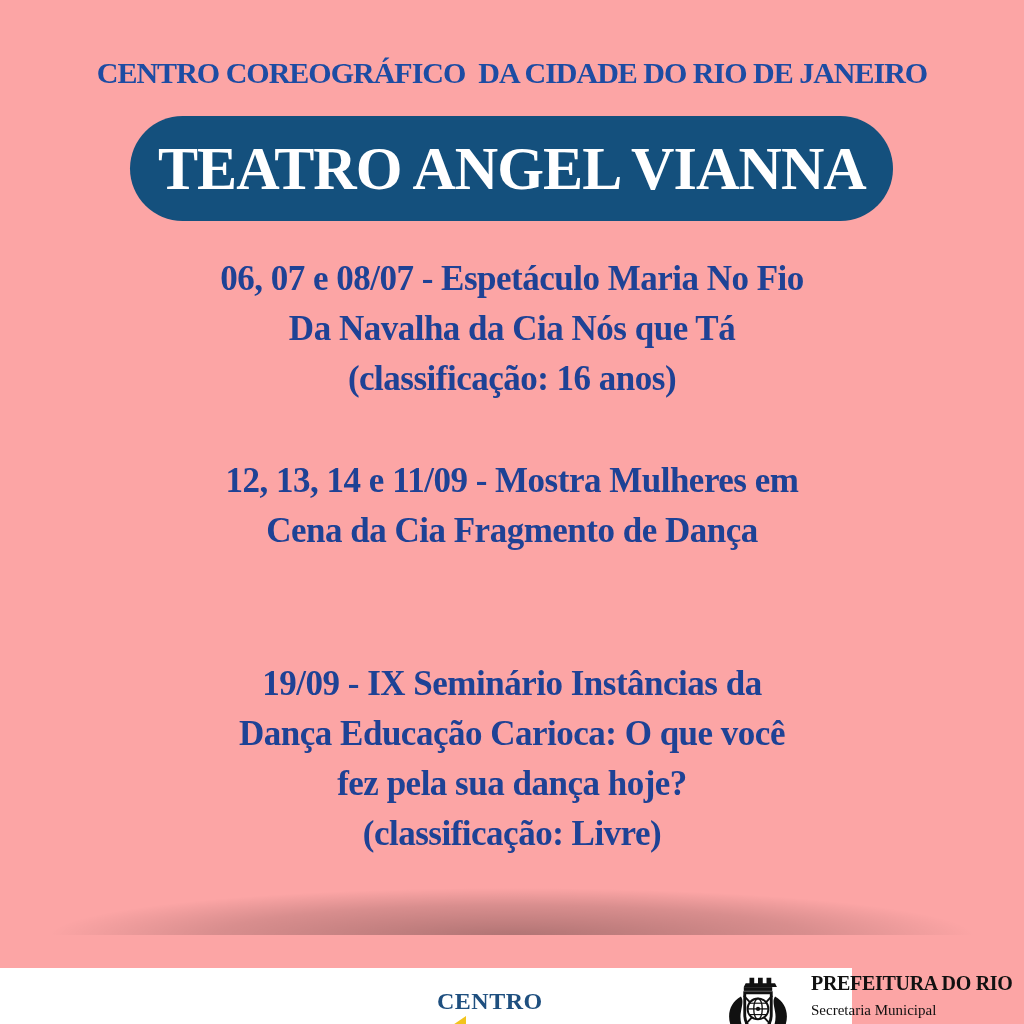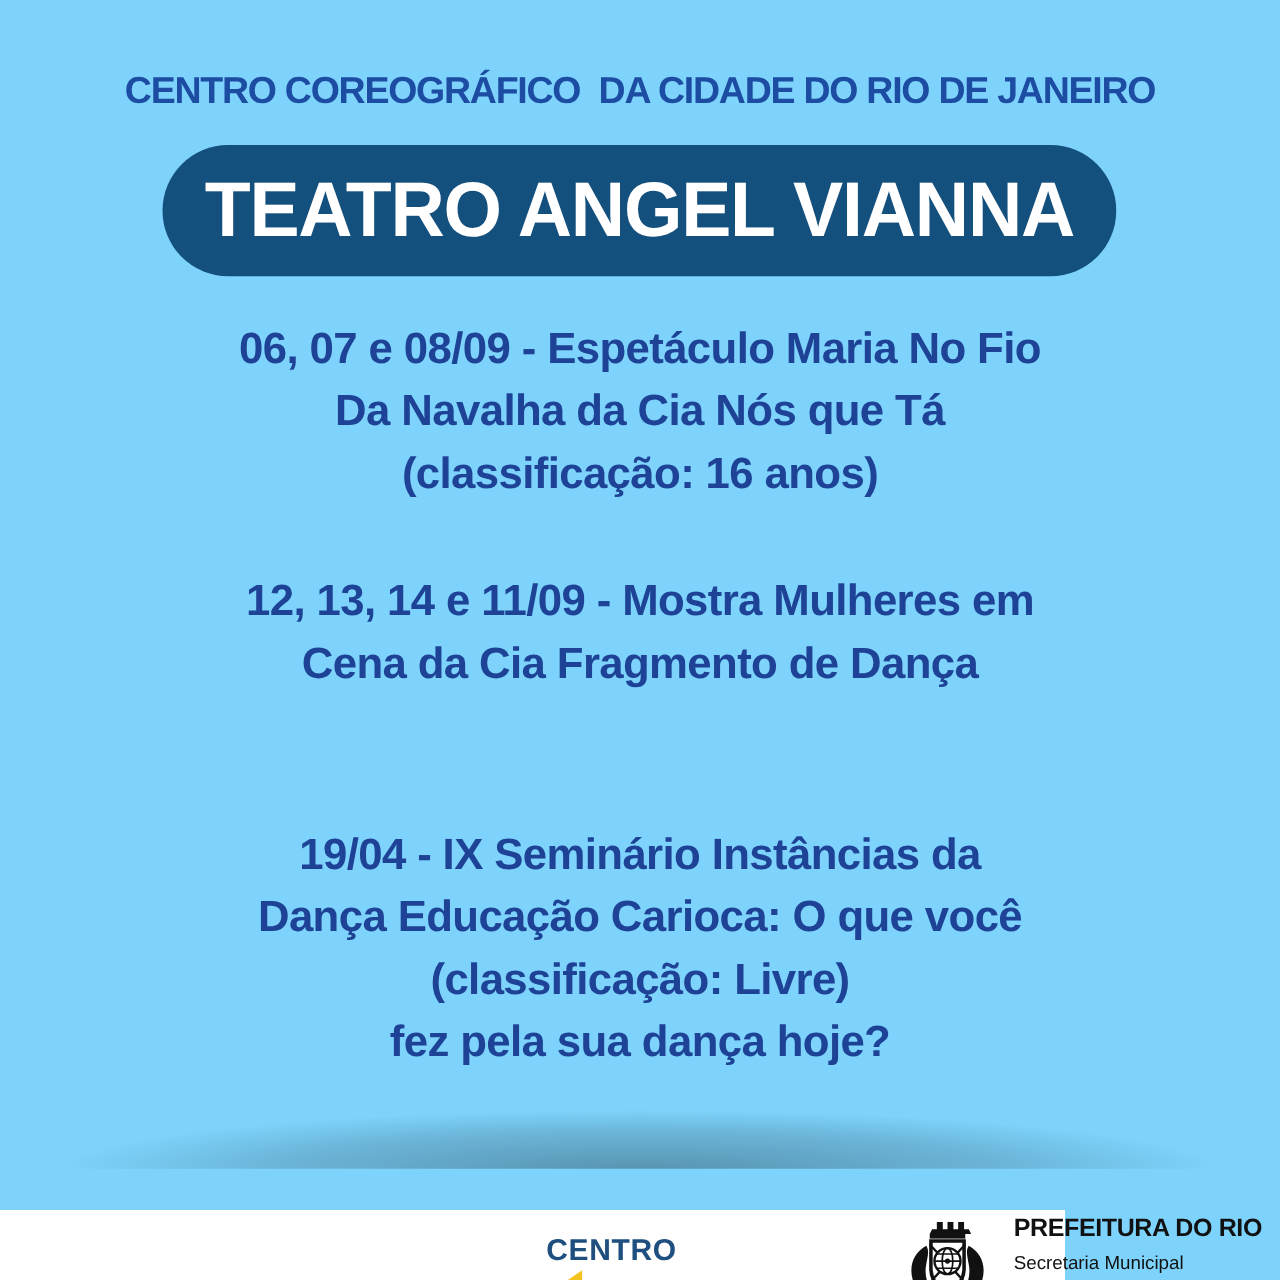--- a/index.html
+++ b/index.html
@@ -1,22 +1,22 @@
 <!DOCTYPE html>
 <html style="--kicker-blue: #1d4ca3; --body-blue: #1e4295; --pill-navy: #14507d; --pill-text: #ffffff; --logo-navy: #1e4f7f; --logo-yellow: #f2c41d; --footer-black: #111111;"><head>
 <meta charset="utf-8">
 <style>
   html,body{margin:0;padding:0;background:#e8e8e8;}
   .poster{
     position:relative;
     width:1024px;height:1024px;
     margin:0 auto;
-    background:#7dd3fc;
+    background:#fca5a5;
     overflow:hidden;
-    font-family:Liberation Sans, sans-serif;
+    font-family:Liberation Serif, serif;
   }
   
   .kicker{
     position:absolute;left:0;top:56px;width:1024px;
     text-align:center;
     font-size:30px;font-weight:700;letter-spacing:-1px;
     color:var(--kicker-blue);
     white-space:pre;
   }
   .title-pill{
@@ -85,35 +85,35 @@
 
 <div class="poster">
 
   <div class="kicker">CENTRO COREOGRÁFICO  DA CIDADE DO RIO DE JANEIRO</div>
 
   <div class="title-pill">
     <span class="title">TEATRO ANGEL VIANNA</span>
   </div>
 
   <div class="event event-1">
-    <div>06, 07 e 08/09 - Espetáculo Maria No Fio</div>
+    <div>06, 07 e 08/07 - Espetáculo Maria No Fio</div>
     <div>Da Navalha da Cia Nós que Tá</div>
     <div>(classificação: 16 anos)</div>
   </div>
 
   <div class="event event-2">
     <div>12, 13, 14 e 11/09 - Mostra Mulheres em</div>
     <div>Cena da Cia Fragmento de Dança</div>
   </div>
 
   <div class="event event-3">
-    <div>19/04 - IX Seminário Instâncias da</div>
+    <div>19/09 - IX Seminário Instâncias da</div>
     <div>Dança Educação Carioca: O que você</div>
+    <div>fez pela sua dança hoje?</div>
     <div>(classificação: Livre)</div>
-    <div>fez pela sua dança hoje?</div>
   </div>
 
   <div class="shadow-band"></div>
 
   <div class="footer">
 
     <div class="centro-logo">
       <div class="logo-line1">CENTRO</div>
       <div class="logo-line2">
         <span class="triangle"></span>

